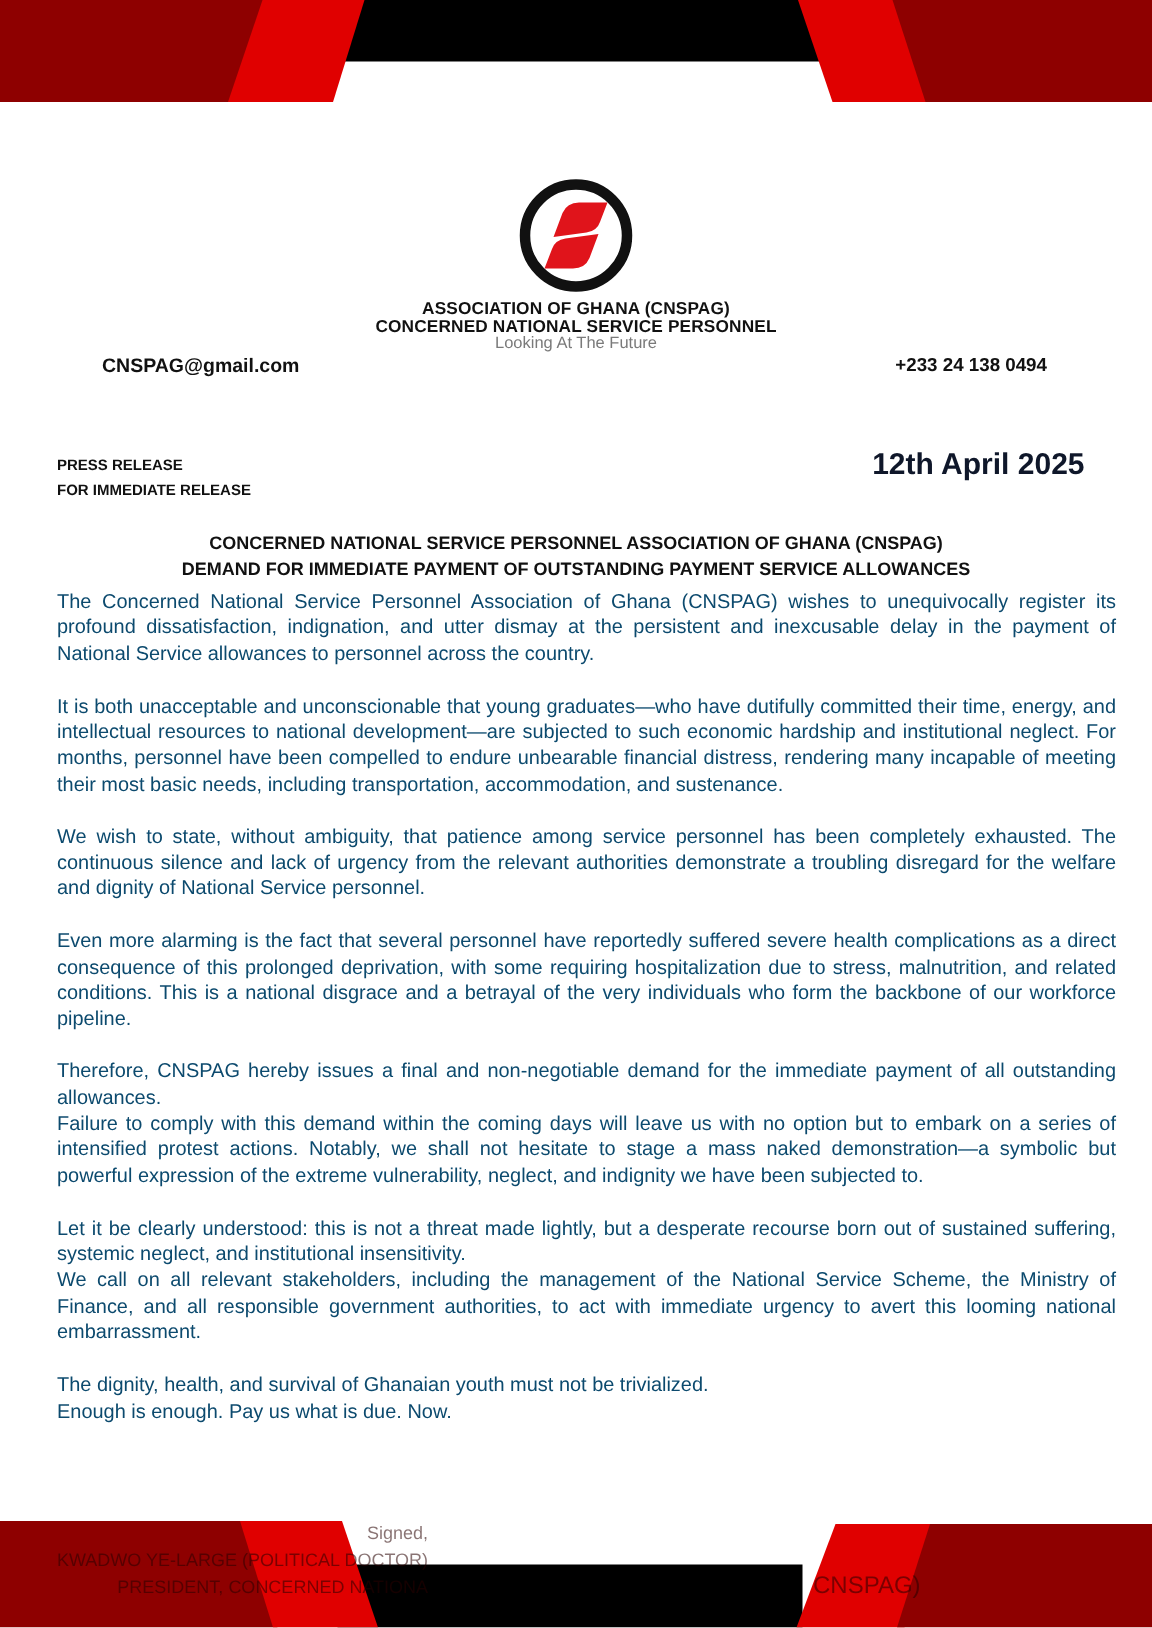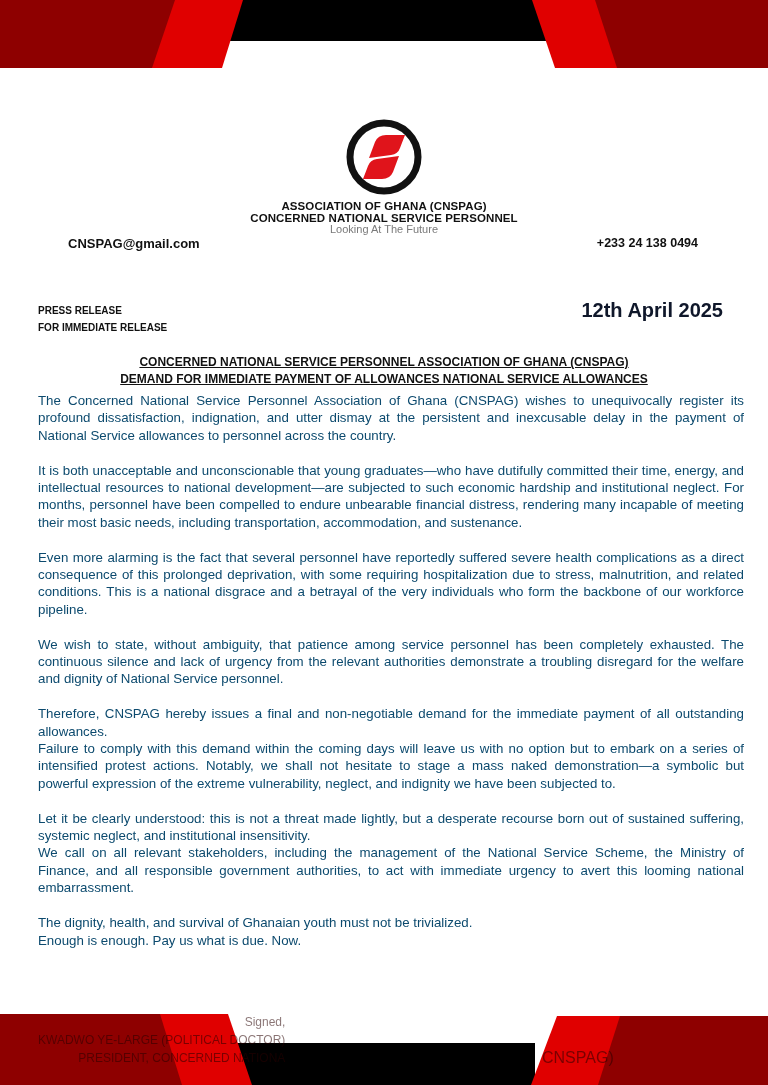--- a/index.html
+++ b/index.html
@@ -22,21 +22,21 @@
     font-size: 11px; color: #7a7a7a;
   }
   .email { position: absolute; left: 68px; top: 236px; font-weight: bold; font-size: 13px; color: #111; }
   .phone { position: absolute; right: 70px; top: 236px; font-weight: bold; font-size: 12.5px; color: #111; }
   .date { position: absolute; right: 45px; top: 272px; font-weight: bold; font-size: 20px; color: #0f172a; margin-top: 27px; }
   .press { position: absolute; left: 38px; top: 302px; font-weight: bold; font-size: 10px; line-height: 17px; color: #111; }
   .headline {
     position: absolute; left: 0; width: 768px; top: 354px; text-align: center;
     font-weight: bold; font-size: 12px; line-height: 17px; color: #111;
   }
-  .headline span { text-decoration: underline; display: block; }
+  .headline span { display: block; }
   .body {
     position: absolute; left: 38px; width: 706px; top: 392px;
     font-size: 13.3px; line-height: 17.4px; color: #0c4a6e; text-align: justify;
   }
   .body p { margin: 0 0 17.4px 0; }
   .body p.tight { margin-bottom: 0; }
   .signature {
     position: absolute; left: 38px; top: 1013px; font-size: 12px; line-height: 18px;
     color: rgba(40,0,0,0.55); z-index: 3; white-space: nowrap; text-align: right;
   }
@@ -77,28 +77,28 @@
 
 <div class="date">12th April 2025</div>
 
 <div class="press">
   <div>PRESS RELEASE</div>
   <div>FOR IMMEDIATE RELEASE</div>
 </div>
 
 <div class="headline">
   <span>CONCERNED NATIONAL SERVICE PERSONNEL ASSOCIATION OF GHANA (CNSPAG)</span>
-  <span>DEMAND FOR IMMEDIATE PAYMENT OF ALLOWANCES NATIONAL SERVICE ALLOWANCES</span>
+  <span>DEMAND FOR IMMEDIATE PAYMENT OF OUTSTANDING PAYMENT SERVICE ALLOWANCES</span>
 </div>
 
 <div class="body">
   <p>The Concerned National Service Personnel Association of Ghana (CNSPAG) wishes to unequivocally register its profound dissatisfaction, indignation, and utter dismay at the persistent and inexcusable delay in the payment of National Service allowances to personnel across the country.</p>
   <p>It is both unacceptable and unconscionable that young graduates—who have dutifully committed their time, energy, and intellectual resources to national development—are subjected to such economic hardship and institutional neglect. For months, personnel have been compelled to endure unbearable financial distress, rendering many incapable of meeting their most basic needs, including transportation, accommodation, and sustenance.</p>
+  <p>We wish to state, without ambiguity, that patience among service personnel has been completely exhausted. The continuous silence and lack of urgency from the relevant authorities demonstrate a troubling disregard for the welfare and dignity of National Service personnel.</p>
   <p>Even more alarming is the fact that several personnel have reportedly suffered severe health complications as a direct consequence of this prolonged deprivation, with some requiring hospitalization due to stress, malnutrition, and related conditions. This is a national disgrace and a betrayal of the very individuals who form the backbone of our workforce pipeline.</p>
-  <p>We wish to state, without ambiguity, that patience among service personnel has been completely exhausted. The continuous silence and lack of urgency from the relevant authorities demonstrate a troubling disregard for the welfare and dignity of National Service personnel.</p>
   <p class="tight">Therefore, CNSPAG hereby issues a final and non-negotiable demand for the immediate payment of all outstanding allowances.</p>
   <p>Failure to comply with this demand within the coming days will leave us with no option but to embark on a series of intensified protest actions. Notably, we shall not hesitate to stage a mass naked demonstration—a symbolic but powerful expression of the extreme vulnerability, neglect, and indignity we have been subjected to.</p>
   <p class="tight">Let it be clearly understood: this is not a threat made lightly, but a desperate recourse born out of sustained suffering, systemic neglect, and institutional insensitivity.</p>
   <p>We call on all relevant stakeholders, including the management of the National Service Scheme, the Ministry of Finance, and all responsible government authorities, to act with immediate urgency to avert this looming national embarrassment.</p>
   <p class="tight">The dignity, health, and survival of Ghanaian youth must not be trivialized.</p>
   <p>Enough is enough. Pay us what is due. Now.</p>
 </div>
 
 <div class="banner" id="bottom-banner">
   <svg width="768" height="73" viewBox="0 0 768 73">

